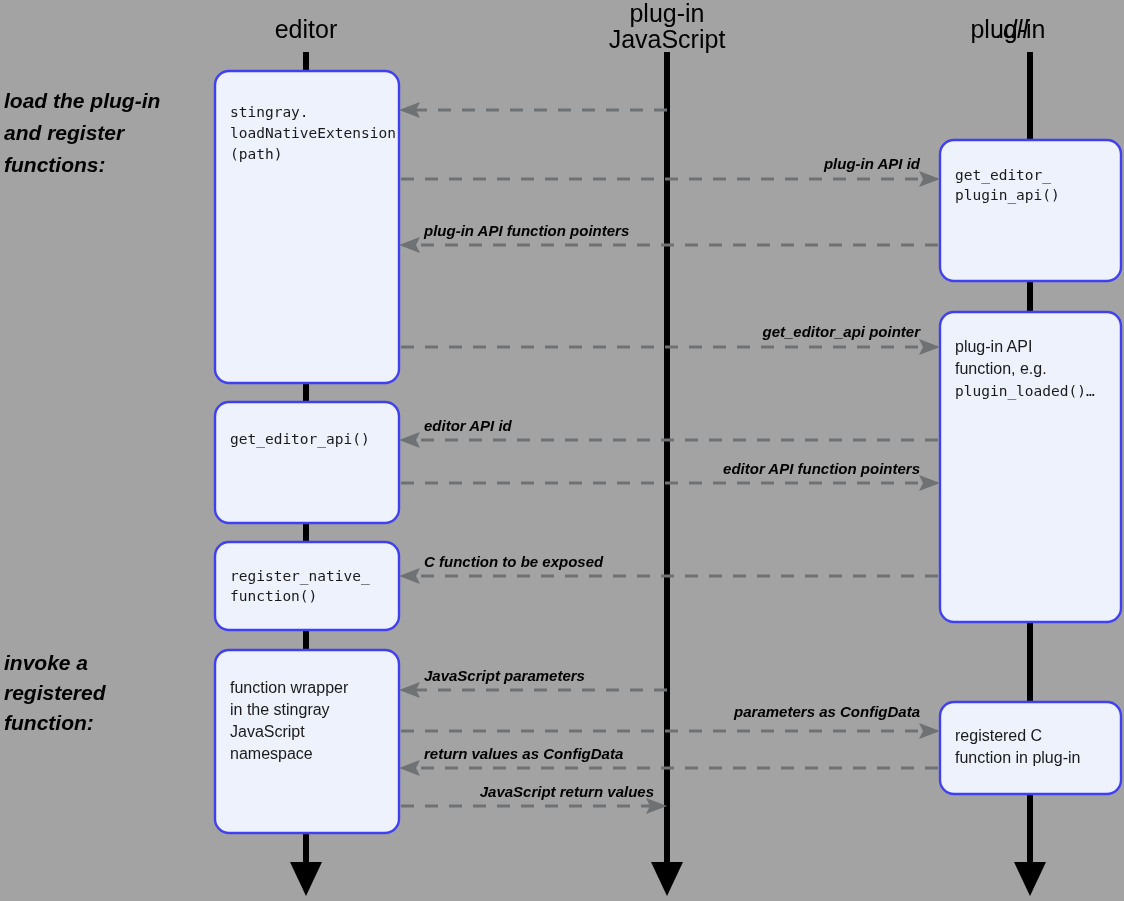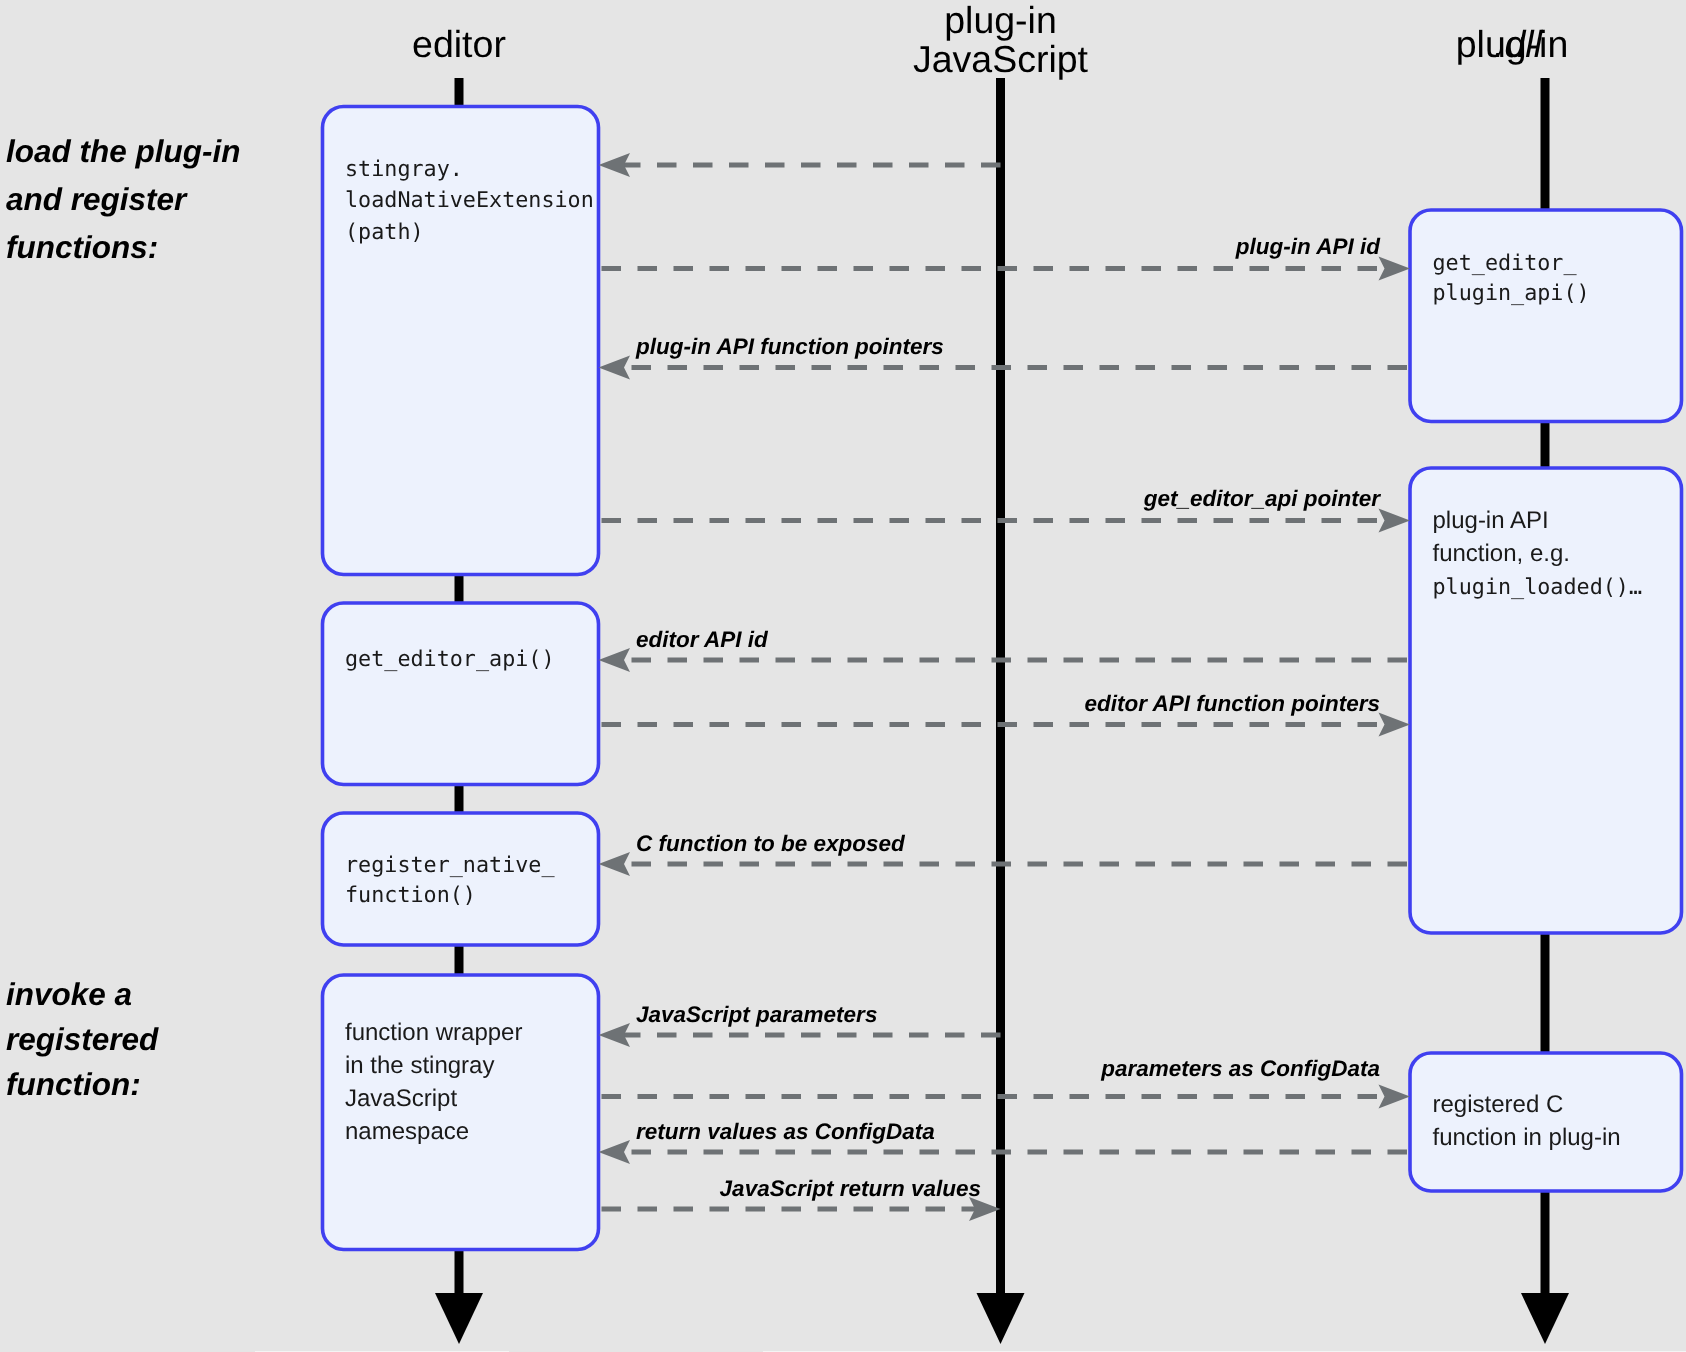--- a/index.html
+++ b/index.html
@@ -7,21 +7,21 @@
     padding: 0;
     background: #ffffff;
   }
   body {
     font-family: "Liberation Sans", sans-serif;
   }
   #diagram-root {
     position: relative;
     width: 1124px;
     height: 901px;
-    background: #e5e5e5;
+    background: #a3a3a3;
     overflow: hidden;
   }
   svg#seq-svg {
     position: absolute;
     left: 0;
     top: 0;
     width: 1124px;
     height: 901px;
   }
   .lifeline-title {

